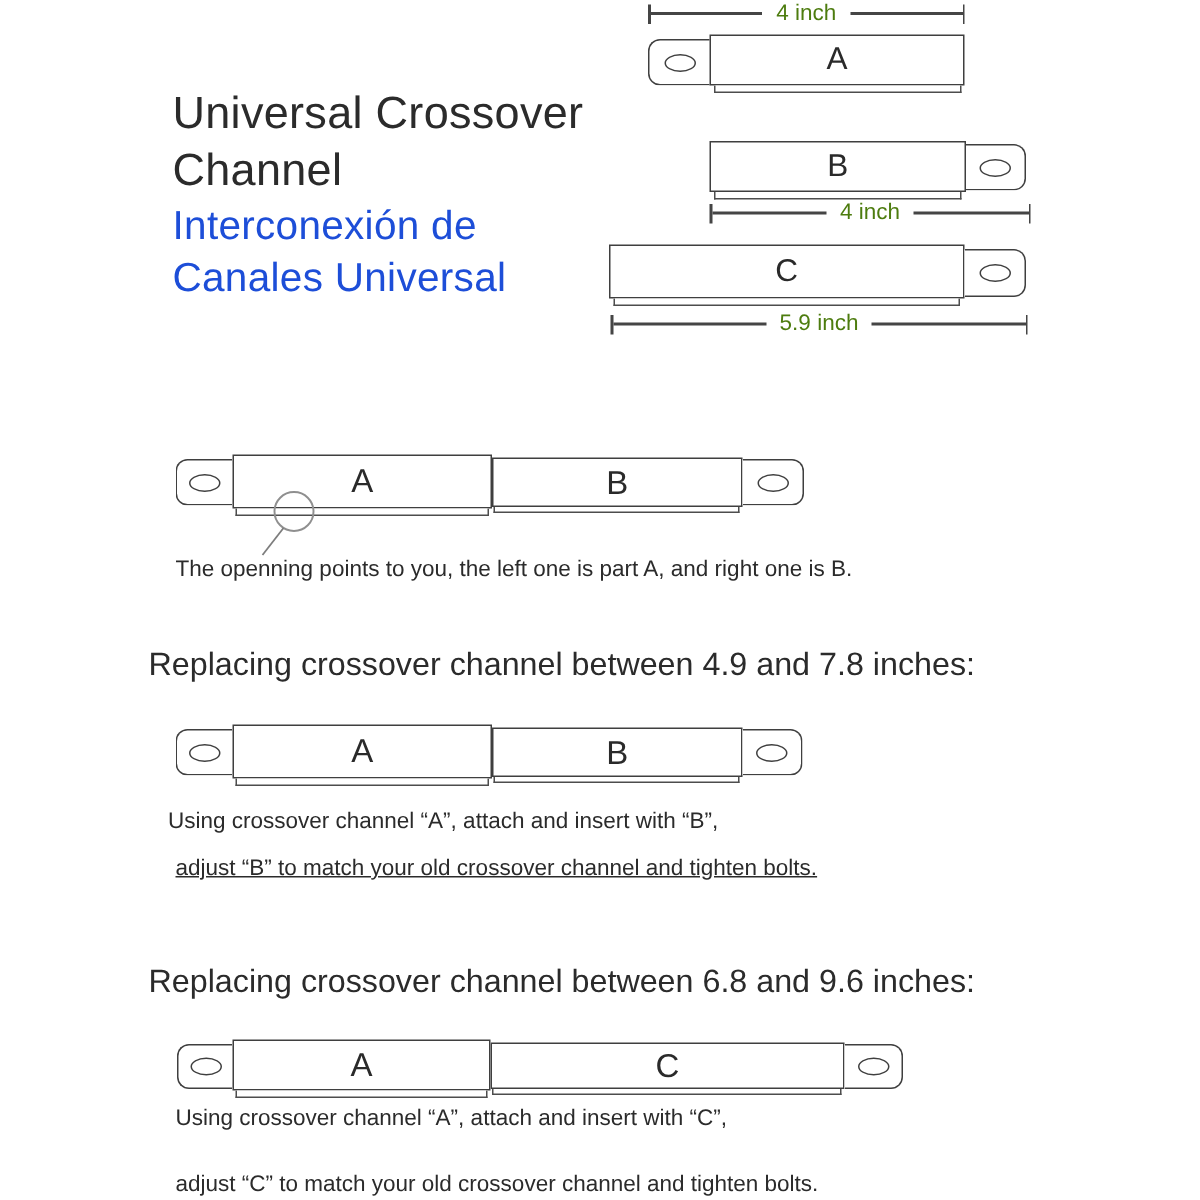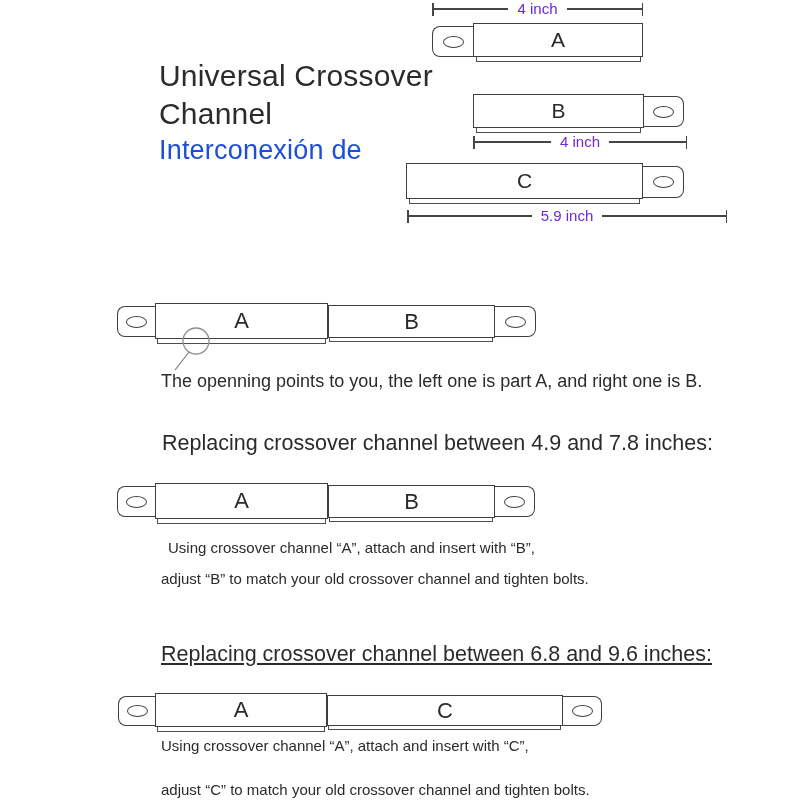--- a/index.html
+++ b/index.html
@@ -5,28 +5,28 @@
   html, body { margin: 0; padding: 0; background: #fff; }
   #canvas {
     position: relative;
     width: 800px;
     height: 800px;
     background: #ffffff;
     font-family: "Liberation Sans", sans-serif;
     color: #262626;
     overflow: hidden;
   }
-  .txt { position: absolute; white-space: nowrap; margin-left: 44px; }
+  .txt { position: absolute; white-space: nowrap; }
 
   
   .title-en { font-size: 30px; line-height: 38px; color: #2b2b2b; letter-spacing: 0.2px; }
   .title-es { font-size: 27px; line-height: 35px; color: #1d4ed8; letter-spacing: 0.2px; }
   .heading   { font-size: 21.5px; color: #2b2b2b; }
   .body-text { font-size: 15px; color: #2b2b2b; }
-  .caption   { font-size: 18px; color: #2b2b2b; }
+  .caption   { font-size: 15px; color: #2b2b2b; }
 
   
   .bar {
     position: absolute; box-sizing: border-box;
     background: #fff; border: 1.5px solid #3f3f3f;
     display: flex; align-items: center; justify-content: center;
   }
   .part-label { font-size: 21px; color: #2a2a2a; }
   .part-label.big { font-size: 22px; }
 
@@ -48,32 +48,33 @@
   .lip {
     position: absolute; box-sizing: border-box;
     background: #fff;
     border: 1px solid #4d4d4d; border-top: none;
   }
 
   
   .dim { position: absolute; display: flex; align-items: center; height: 14px; }
   .dim .tick { width: 1.5px; height: 13px; background: #454545; }
   .dim .seg  { flex: 1; height: 1.4px; background: #454545; }
-  .dim .dim-label { padding: 0 9px; font-size: 15px; color: #6d28d9; transform: translateY(-1px); white-space: nowrap; }
+  .dim .dim-label { padding: 0 9px; font-size: 15px; color: #4d7c0f; transform: translateY(-1px); white-space: nowrap; }
 
   svg.callout { position: absolute; overflow: visible; }
 </style>
 </head>
 <body>
 
 <div id="canvas">
 
   <div class="txt title-en" style="left:115px; top:57px;">Universal Crossover</div>
   <div class="txt title-en" style="left:115px; top:95px;text-align:center;">Channel</div>
   <div class="txt title-es" style="left:115px; top:133px;">Interconexión de</div>
+  <div class="txt title-es" style="left:115px; top:168px;">Canales Universal</div>
 
   <div class="dim" style="left:432px; top:2px; width:211px;">
     <div class="tick"></div>
     <div class="seg"></div>
     <div class="dim-label">4 inch</div>
     <div class="seg"></div>
     <div class="tick"></div>
   </div>
   <div class="tab left" style="left:432px; top:26px; width:42px; height:31px;">
     <span class="oval"></span>
@@ -98,21 +99,21 @@
     <div class="tick"></div>
   </div>
 
   <div class="bar" style="left:406px; top:163px; width:237px; height:36px;">
     <span class="part-label">C</span>
   </div>
   <div class="tab right" style="left:643px; top:166px; width:41px; height:32px;">
     <span class="oval"></span>
   </div>
   <div class="lip" style="left:409px; top:199px; width:231px; height:5px;"></div>
-  <div class="dim" style="left:407px; top:209px; width:320px;">
+  <div class="dim" style="left:407px; top:209px; width:278px;">
     <div class="tick"></div>
     <div class="seg"></div>
     <div class="dim-label">5.9 inch</div>
     <div class="seg"></div>
     <div class="tick"></div>
   </div>
 
 
   <div class="tab left" style="left:117px; top:306px; width:38px; height:31px;">
     <span class="oval"></span>
@@ -129,41 +130,41 @@
   <div class="lip" style="left:157px; top:339px; width:169px; height:5px;"></div>
   <div class="lip" style="left:329px; top:338px; width:164px; height:4px;"></div>
 
   <svg class="callout" style="left:158px; top:324px;" width="64" height="52" viewBox="0 0 64 52">
     <circle cx="38" cy="17" r="13" fill="none" stroke="#8f8f8f" stroke-width="1.3"></circle>
     <line x1="31" y1="28" x2="17" y2="46" stroke="#7d7d7d" stroke-width="1.2"></line>
   </svg>
 
   <div class="txt caption" style="left:117px; top:371px;">The openning points to you, the left one is part A, and right one is B.</div>
 
-  <div class="txt heading" style="left:118px; top:431px;">Replacing crossover channel between 4.9 and 7.8 inches:</div>
+  <div class="txt heading" style="left:99px; top:431px;">Replacing crossover channel between 4.9 and 7.8 inches:</div>
 
   <div class="tab left" style="left:117px; top:486px; width:38px; height:31px;">
     <span class="oval"></span>
   </div>
   <div class="bar" style="left:155px; top:483px; width:173px; height:36px;">
     <span class="part-label big">A</span>
   </div>
   <div class="bar" style="left:328px; top:485px; width:167px; height:33px;">
     <span class="part-label big">B</span>
   </div>
   <div class="tab right" style="left:495px; top:486px; width:40px; height:31px;">
     <span class="oval"></span>
   </div>
   <div class="lip" style="left:157px; top:519px; width:169px; height:5px;"></div>
   <div class="lip" style="left:329px; top:518px; width:164px; height:4px;"></div>
 
-  <div class="txt body-text" style="left:124px; top:539px;">Using crossover channel “A”, attach and insert with “B”,</div>
-  <div class="txt body-text" style="left:117px; top:570px;">adjust “B” to match your old crossover channel and tighten bolts.</div>
+  <div class="txt body-text" style="left:112px; top:539px;">Using crossover channel “A”, attach and insert with “B”,</div>
+  <div class="txt body-text" style="left:117px; top:570px;text-decoration:underline;">adjust “B” to match your old crossover channel and tighten bolts.</div>
 
-  <div class="txt heading" style="left:117px; top:642px;text-decoration:underline;">Replacing crossover channel between 6.8 and 9.6 inches:</div>
+  <div class="txt heading" style="left:99px; top:642px;">Replacing crossover channel between 6.8 and 9.6 inches:</div>
 
   <div class="tab left" style="left:118px; top:696px; width:37px; height:30px;">
     <span class="oval"></span>
   </div>
   <div class="bar" style="left:155px; top:693px; width:172px; height:34px;">
     <span class="part-label big">A</span>
   </div>
   <div class="bar" style="left:327px; top:695px; width:236px; height:31px;">
     <span class="part-label big">C</span>
   </div>

